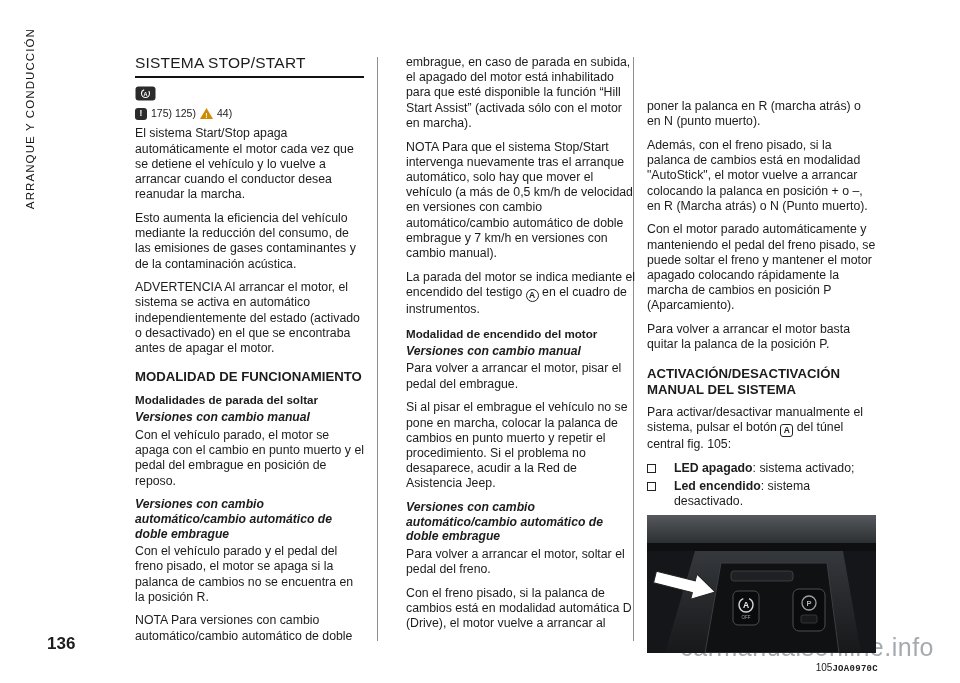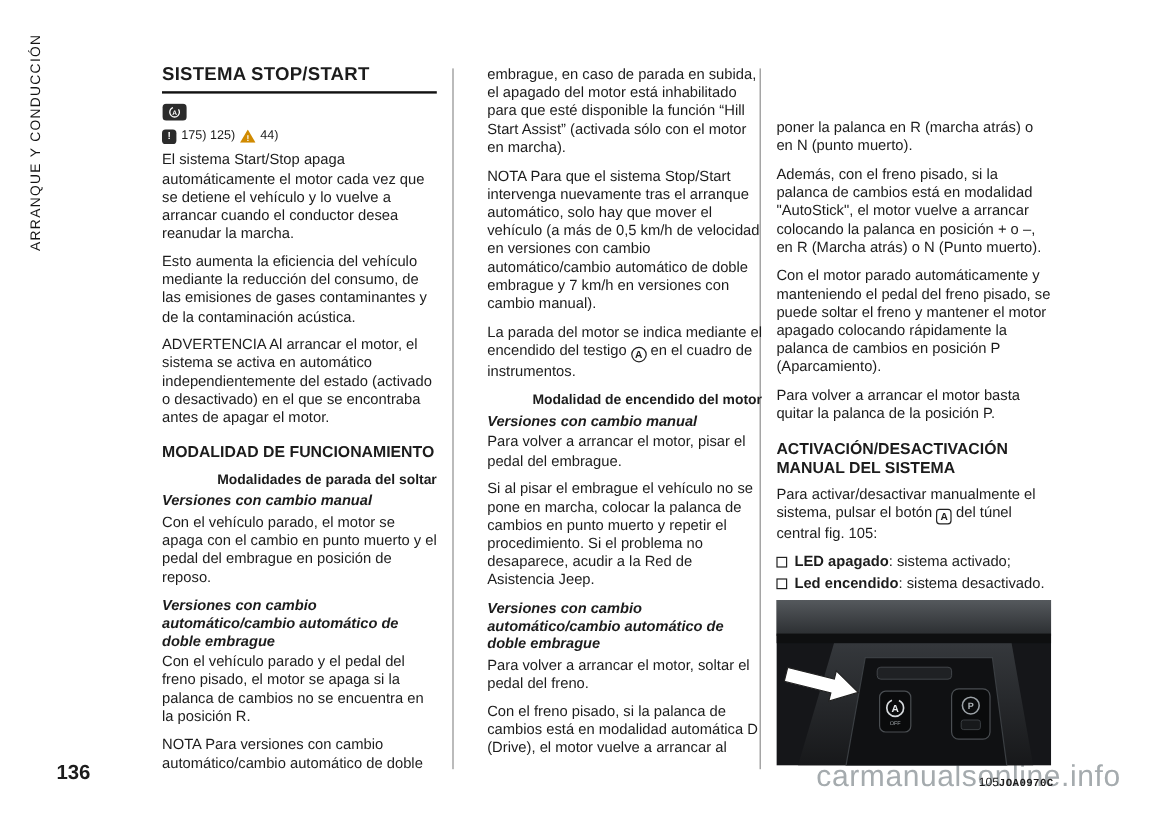--- a/index.html
+++ b/index.html
@@ -4,39 +4,39 @@
 <style>
   html,body{margin:0;padding:0;}
   body{
     width:960px;height:683px;position:relative;background:#ffffff;
     font-family:"Liberation Sans", sans-serif;color:#1c1c1c;overflow:hidden;
   }
   .col{position:absolute;top:55px;width:229px;font-size:12.3px;line-height:15.2px;}
   #col1{left:135px;} #col2{left:392px;margin-left:14px;} #col3{left:647px;width:231px;margin-top:44px;}
   p{margin:0 0 8.5px;}
   .title{
-    font-size:15.5px;font-weight:bold;letter-spacing:.2px;
+    font-size:15.5px;font-weight:normal;letter-spacing:.2px;
     padding-bottom:6px;border-bottom:2.5px solid #111;margin-bottom:8px;
   }
   .ref-line{margin-bottom:5px;display:flex;align-items:center;gap:4px;font-size:10.5px;}
   .sec-icon svg,.warn-tri svg{display:block;}
   .warn-bubble{
     width:12px;height:12px;border-radius:3px;background:#2b2b2b;color:#fff;
     font-size:8.5px;font-weight:bold;display:inline-flex;align-items:center;justify-content:center;flex:none;
   }
   .h-major{font-size:13.2px;font-weight:bold;line-height:16px;margin:13px 0 7px;}
-  .h-minor{font-size:11.6px;font-weight:bold;margin:3px 0 3px;text-align:right;}
+  .h-minor{font-size:11.6px;font-weight:bold;margin:3px 0 3px;}
   .h-italic{font-size:12.2px;font-style:italic;font-weight:bold;line-height:14.6px;margin:2px 0 3px;}
   .round-icon{
     display:inline-flex;width:13px;height:13px;border:1.5px solid #222;border-radius:50%;
     align-items:center;justify-content:center;font-size:8.5px;font-weight:bold;
     vertical-align:-2px;box-sizing:border-box;
   }
   .square-icon{border-radius:3px;}
-  .bullet-row{display:flex;gap:6px;margin-bottom:3px;}
+  .bullet-row{display:flex;gap:18px;margin-bottom:3px;}
   .bullet-sq{width:7px;height:7px;border:1.4px solid #222;margin-top:3.5px;flex:none;}
   .bullet-text{margin:0;}
   .b{font-weight:bold;}
   .figure{margin:6px 0 0;}
   .fig-cap{display:flex;justify-content:flex-end;margin-top:3px;align-items:baseline;}
   .fig-num{font-size:10px;}
   .fig-code{font-size:9px;font-weight:bold;letter-spacing:.3px;font-family:Liberation Mono, monospace;}
   .vline{position:absolute;top:57px;height:584px;width:1px;background:#8f8f8f;}
   .v1{left:377px;} .v2{left:633px;}
   .sidebar-label{
@@ -115,21 +115,21 @@
     <p>Para volver a arrancar el motor, pisar el pedal del embrague.</p>
     <p>Si al pisar el embrague el vehículo no se pone en marcha, colocar la palanca de cambios en punto muerto y repetir el procedimiento. Si el problema no desaparece, acudir a la Red de Asistencia Jeep.</p>
     <div class="h-italic">Versiones con cambio automático/cambio automático de doble embrague</div>
     <p>Para volver a arrancar el motor, soltar el pedal del freno.</p>
     <p>Con el freno pisado, si la palanca de cambios está en modalidad automática D (Drive), el motor vuelve a arrancar al</p>
   </div>
 
   <div class="col" id="col3">
     <p>poner la palanca en R (marcha atrás) o en N (punto muerto).</p>
     <p>Además, con el freno pisado, si la palanca de cambios está en modalidad "AutoStick", el motor vuelve a arrancar colocando la palanca en posición + o –, en R (Marcha atrás) o N (Punto muerto).</p>
-    <p>Con el motor parado automáticamente y manteniendo el pedal del freno pisado, se puede soltar el freno y mantener el motor apagado colocando rápidamente la palanca de cambios en posición P (Aparcamiento).</p>
+    <p>Con el motor parado automáticamente y manteniendo el pedal del freno pisado, se puede soltar el freno y mantener el motor apagado colocando rápidamente la marcha de cambios en posición P (Aparcamiento).</p>
     <p>Para volver a arrancar el motor basta quitar la palanca de la posición P.</p>
 
     <div class="h-major">ACTIVACIÓN/DESACTIVACIÓN MANUAL DEL SISTEMA</div>
 
     <p>
       <span>Para activar/desactivar manualmente el sistema, pulsar el botón</span>
       <span class="round-icon square-icon">
           <span>A</span>
         </span>
       <span>del túnel central fig. 105:</span>

